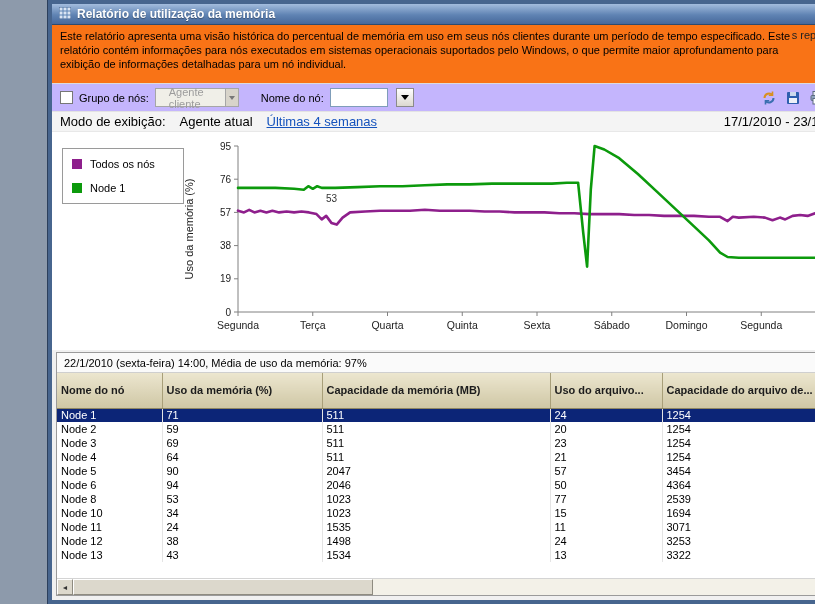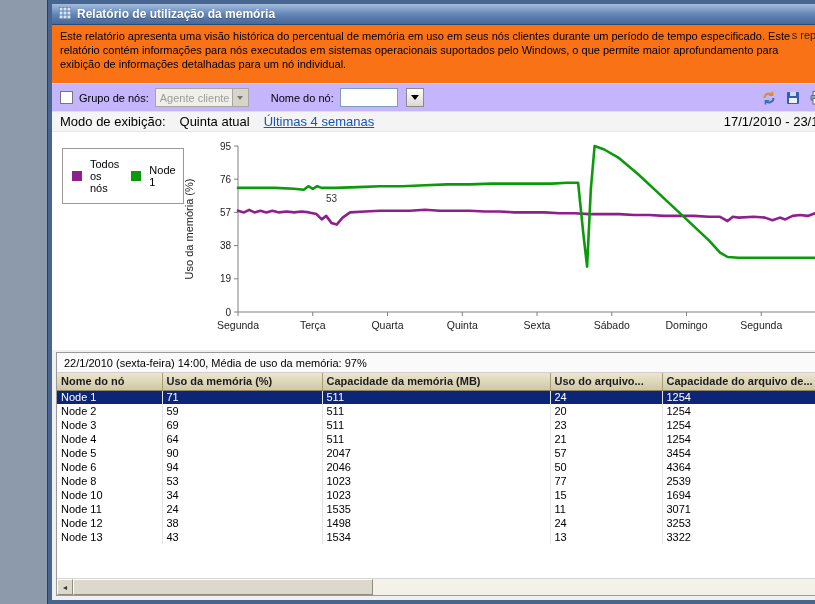--- a/index.html
+++ b/index.html
@@ -14,51 +14,51 @@
   .collapse{display:inline-block;transform:rotate(90deg);font-size:13px;font-weight:bold;line-height:10px;cursor:default;}
   .dashctl{font-size:9px;line-height:9px;cursor:default;}
 
   
   .desc{flex:0 0 59px;background:#f97316;border-bottom:1px solid #dcdcdc;padding:4px 40px 4px 8px;font-size:11px;line-height:14px;color:#000;position:relative;}
   .corner-text{position:absolute;top:3px;right:30px;font-size:11px;color:#222;}
 
   
   .filterbar{flex:0 0 28px;background:#c4b5fd;display:flex;align-items:center;padding:0 8px;gap:6px;font-size:11px;border-bottom:1px solid #e3e3e3;}
   .checkbox{width:13px;height:13px;background:#fff;border:1px solid #777;flex:0 0 13px;}
-  .combo{width:94px;height:19px;background:#f0efe8;border:1px solid #a6a6a6;color:#9c9c9c;display:flex;align-items:center;font-size:11px;padding-left:4px;}
+  .combo{width:84px;height:19px;background:#f0efe8;border:1px solid #a6a6a6;color:#9c9c9c;display:flex;align-items:center;font-size:11px;padding-left:13px;}
   .combo .arrowbox{margin-left:auto;width:16px;height:17px;background:#d8d4ca;border-left:1px solid #a6a6a6;display:flex;align-items:center;justify-content:center;}
   .tri{width:0;height:0;border-left:3px solid transparent;border-right:3px solid transparent;border-top:4px solid #777;}
   .textbox{width:58px;height:19px;border:1px solid #7f9db9;background:#fff;font-size:11px;padding:0 3px;font-family:"Liberation Sans",sans-serif;}
   .dropbtn{width:18px;height:19px;background:linear-gradient(#ffffff,#dcd8d0);border:1px solid #8a8a8a;display:flex;align-items:center;justify-content:center;margin-left:2px;}
   .dropbtn .tri{border-top-color:#000;border-top-width:5px;border-left-width:4px;border-right-width:4px;}
   .toolbar{margin-left:auto;display:flex;gap:7px;align-items:center;padding-right:2px;}
   .toolbar .ticon{width:17px;height:17px;display:flex;align-items:center;justify-content:center;cursor:default;}
 
   
   .modebar{flex:0 0 20px;background:#f4f4f4;display:flex;align-items:center;font-size:13px;padding:0 8px;border-bottom:1px solid #e8e8e8;}
   .modebar .mlabel{margin-right:14px;}
   .modebar .current{margin-right:14px;}
   .link{color:#1553bd;text-decoration:underline;cursor:pointer;}
   .daterange{margin-left:auto;}
 
   
   .chart-region{flex:1 1 auto;position:relative;background:#ffffff;}
-  .legend{position:absolute;left:10px;top:16px;width:122px;border:1px solid #9a9a9a;background:#fff;padding:9px 9px;display:flex;flex-direction:row;gap:12px;font-size:11px;}
+  .legend{position:absolute;left:10px;top:16px;width:122px;border:1px solid #9a9a9a;background:#fff;padding:9px 9px;display:flex;flex-direction:column;gap:12px;font-size:11px;}
   .legend-item{display:flex;align-items:center;gap:8px;}
   .swatch{width:10px;height:10px;flex:0 0 10px;}
   svg.chart{position:absolute;left:128px;top:2px;font-family:"Liberation Sans",sans-serif;}
 
   
   .details{flex:0 0 244px;margin:2px 4px 4px 4px;border:1px solid #9a9a9a;display:flex;flex-direction:column;background:#fff;}
   .details-header{flex:0 0 20px;display:flex;align-items:center;padding:0 7px;font-size:11px;background:#fafafa;border-bottom:1px solid #cfcfcf;}
   .details-header .close{margin-left:auto;font-size:15px;font-weight:bold;color:#1a1a1a;line-height:14px;cursor:default;}
   .table-wrap{flex:1 1 auto;display:flex;overflow:hidden;}
   .grid-scroll{flex:1 1 auto;overflow:hidden;}
   table{border-collapse:collapse;width:100%;font-size:11px;table-layout:fixed;}
-  thead th{background:linear-gradient(#ece6cf,#cfc7a5);border-right:1px solid #a89f79;border-bottom:1px solid #8f8763;height:17px;font-weight:bold;color:#1c1c1c;text-align:left;padding:0 4px;white-space:nowrap;overflow:hidden;}
+  thead th{background:linear-gradient(#ece6cf,#cfc7a5);border-right:1px solid #a89f79;border-bottom:1px solid #8f8763;height:35px;font-weight:bold;color:#1c1c1c;text-align:left;padding:0 4px;white-space:nowrap;overflow:hidden;}
   tbody td{height:14px;padding:0 4px;border-right:1px solid #e4e4e4;white-space:nowrap;overflow:hidden;color:#000;}
   tbody tr.selected td{background:#0c2577;color:#fff;}
 
   
   .vscroll{flex:0 0 16px;background:#f3f1e8;border-left:1px solid #d4d4d4;display:flex;flex-direction:column;}
   .sb-btn{width:16px;height:16px;flex:0 0 16px;background:#dcd8cc;border:1px solid #ffffff;border-right-color:#8e8b80;border-bottom-color:#8e8b80;font-size:7px;display:flex;align-items:center;justify-content:center;color:#333;cursor:default;}
   .sb-thumb{height:70px;flex:0 0 70px;background:#dcd8cc;border:1px solid #ffffff;border-right-color:#8e8b80;border-bottom-color:#8e8b80;}
   .vspacer{flex:1 1 auto;}
   .hscroll{flex:0 0 16px;display:flex;background:#f3f1e8;border-top:1px solid #d4d4d4;}
   .sb-thumb-h{width:300px;flex:0 0 300px;background:#dcd8cc;border:1px solid #ffffff;border-right-color:#8e8b80;border-bottom-color:#8e8b80;}
@@ -132,21 +132,21 @@
         <svg width="16" height="16">
             <rect x="1.5" y="3.5" width="13" height="9" fill="#edf1f8" stroke="#56789f"></rect>
             <path d="M1.5 3.5l6.5 5.5 6.5-5.5" fill="none" stroke="#56789f"></path>
           </svg>
       </span>
     </span>
   </div>
 
   <div class="modebar">
     <span class="mlabel">Modo de exibição:</span>
-    <span class="current">Quinta atual</span>
+    <span class="current">Agente atual</span>
     <span class="link">Últimas 4 semanas</span>
     <span class="daterange">17/1/2010 - 23/1/2010</span>
   </div>
 
   <div class="chart-region">
     <div class="legend">
         <div class="legend-item">
           <span class="swatch" style="background: rgb(142, 31, 140);"></span>
           <span>Todos os nós</span>
         </div>

